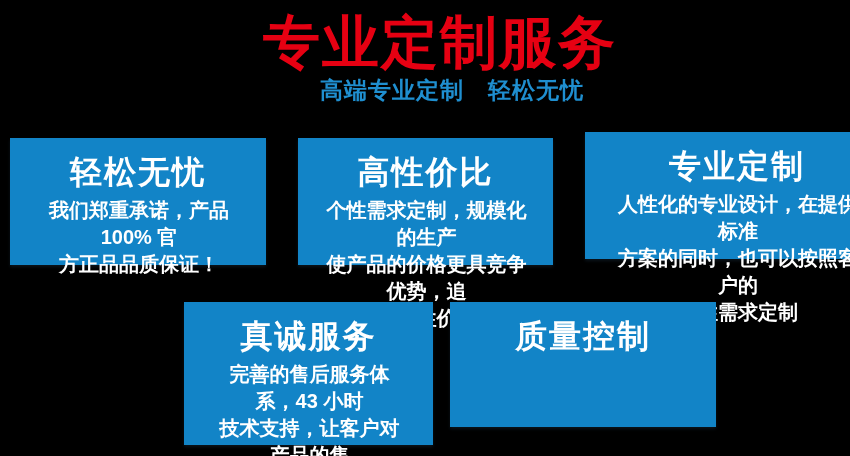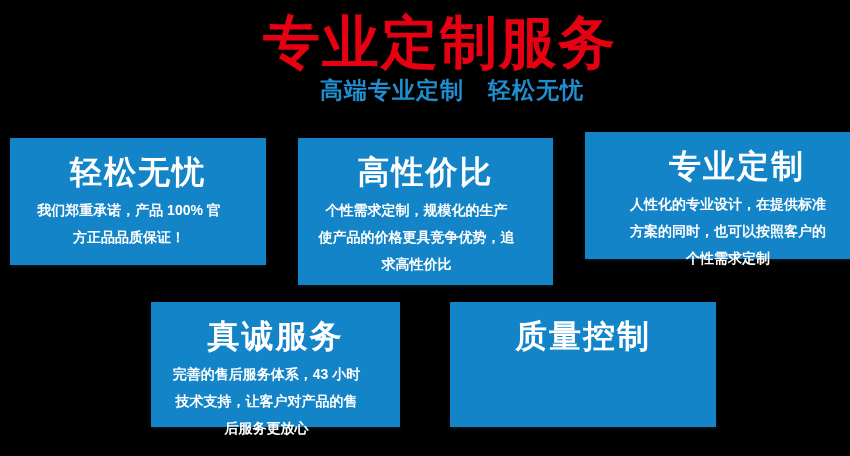--- a/index.html
+++ b/index.html
@@ -43,39 +43,40 @@
   }
 
   .card {
     position: absolute;
     background: #1284c7;
     color: #ffffff;
     text-align: center;
     box-shadow: 0 2px 3px rgba(60, 110, 150, 0.18);
   }
   .card1 { left: 10px;  top: 138px; width: 256px; height: 127px; }
-  .card2 { left: 298px; top: 138px; width: 255px; height: 147px; }
+  .card2 { left: 298px; top: 138px; width: 255px; height: 127px; }
   .card3 { left: 585px; top: 132px; width: 304px; height: 127px; }
-  .card4 { left: 151px; top: 302px; width: 249px; height: 125px; text-align: center; }
+  .card4 { left: 184px; top: 302px; width: 249px; height: 143px; text-align: center; }
   .card5 { left: 450px; top: 302px; width: 266px; height: 125px; }
 
   .card-title {
     padding-top: 15px;
     font-size: 32px;
     line-height: 38px;
     font-weight: bold;
     letter-spacing: 2px;
   }
 
   .card-body {
     padding: 6px 24px 0 6px;
-    font-size: 14px;
+    font-size: 20px;
     line-height: 27px;
     font-weight: bold;
     white-space: pre-line;
+    margin-left: 20px;
   }
 </style>
 </head>
 <body>
 
 <div class="stage">
 
   <div class="page-title">专业定制服务</div>
 
   <div class="page-subtitle">高端专业定制　轻松无忧</div>

